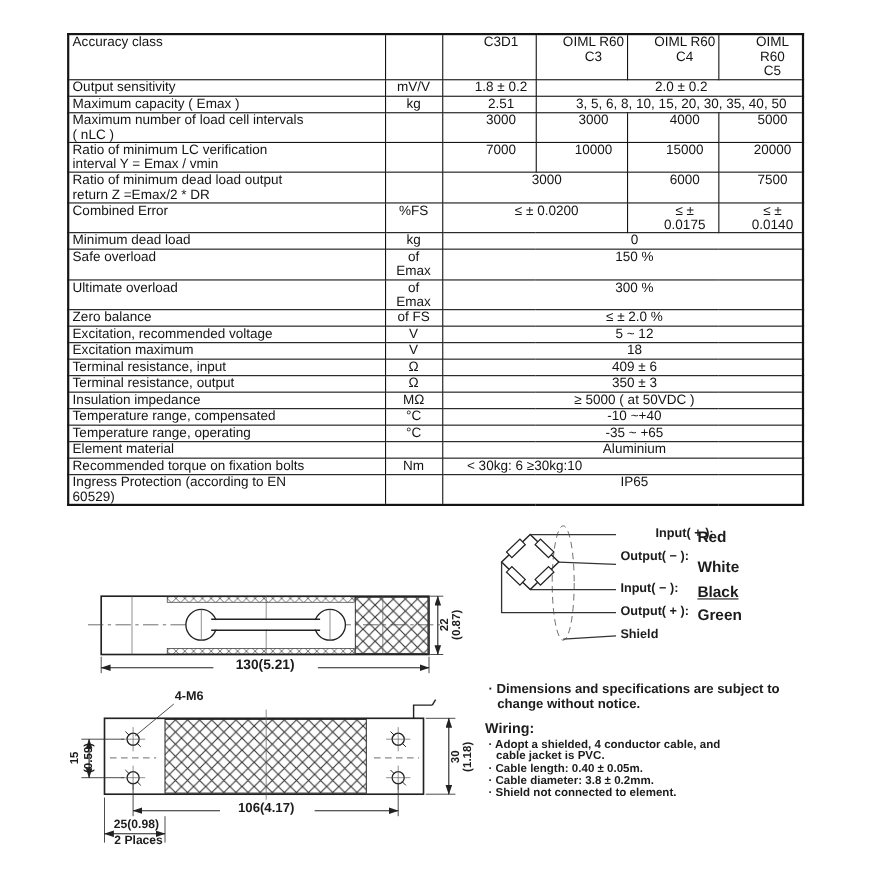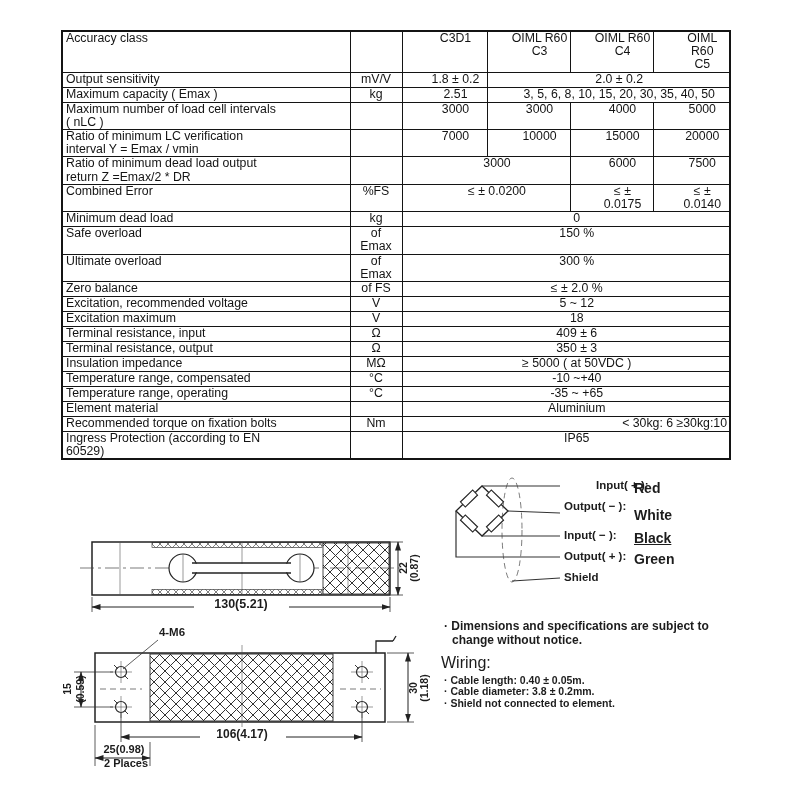--- a/index.html
+++ b/index.html
@@ -19,33 +19,33 @@
     font-size:12.3px;line-height:13.2px;color:#141414;
   }
   table.spec td{
     border:1px solid #141414;
     padding:0 2px;vertical-align:top;height:14px;
     white-space:pre-line;overflow:hidden;
   }
   table.spec td.c-param{text-align:left;padding-left:3px;margin-top:12px;}
   table.spec td.c-unit{text-align:center;}
   table.spec td.c-val{text-align:center;padding-left:24px;}
-  table.spec td.c-val.left{text-align:right;padding-left:5px;}
+  table.spec td.c-val.left{text-align:left;padding-left:22px;}
   table.spec tr.hdr td{height:37px;}
 
   
   .wirelabel{position:absolute;font-weight:bold;font-size:11.5px;white-space:nowrap;}
   .wirecolor{position:absolute;font-weight:bold;font-size:14px;white-space:nowrap;}
 
   
   .notes{position:absolute;left:441px;top:620px;width:310px;}
   .note{font-weight:bold;font-size:12px;line-height:13.5px;width:272px;
         padding-left:11px;text-indent:-8px;margin-bottom:3px;}
   .note::before{content:"· ";}
-  .wiring-title{font-weight:normal;font-size:16px;margin:7px 0 3px 0;}
+  .wiring-title{font-weight:bold;font-size:13px;margin:7px 0 3px 0;}
   .wnote{font-weight:bold;font-size:10.5px;line-height:10.3px;width:205px;
          padding-left:10px;text-indent:-7px;margin-bottom:1px;}
   .wnote::before{content:"· ";}
 
   
   svg.art{position:absolute;left:0;top:0;}
   .ln{stroke:#222;stroke-width:1.3;fill:none;}
   .thin{stroke:#555;stroke-width:0.6;fill:none;}
   .cl{stroke:#444;stroke-width:0.7;fill:none;stroke-dasharray:14 4 3 4;}
   .dash{stroke:#444;stroke-width:0.7;fill:none;stroke-dasharray:6 4;}
@@ -348,18 +348,19 @@
     <div class="wirelabel" style="left:564px;top:529px;">Input( − ):</div>
     <div class="wirecolor" style="left:634px;top:530px;text-decoration:underline;">Black</div>
     <div class="wirelabel" style="left:564px;top:550px;">Output( + ):</div>
     <div class="wirecolor" style="left:634px;top:551px;">Green</div>
     <div class="wirelabel" style="left:564px;top:571px;">Shield</div>
   </div>
 
   <div class="notes">
     <div class="note">Dimensions and specifications are subject to change without notice.</div>
     <div class="wiring-title">Wiring:</div>
+    <div class="wnote">Adopt a shielded, 4 conductor cable, and  cable jacket is PVC.</div>
     <div class="wnote">Cable length:  0.40 ± 0.05m.</div>
     <div class="wnote">Cable diameter:  3.8 ± 0.2mm.</div>
     <div class="wnote">Shield not connected to element.</div>
   </div>
 
 </div>
 
 </body></html>

